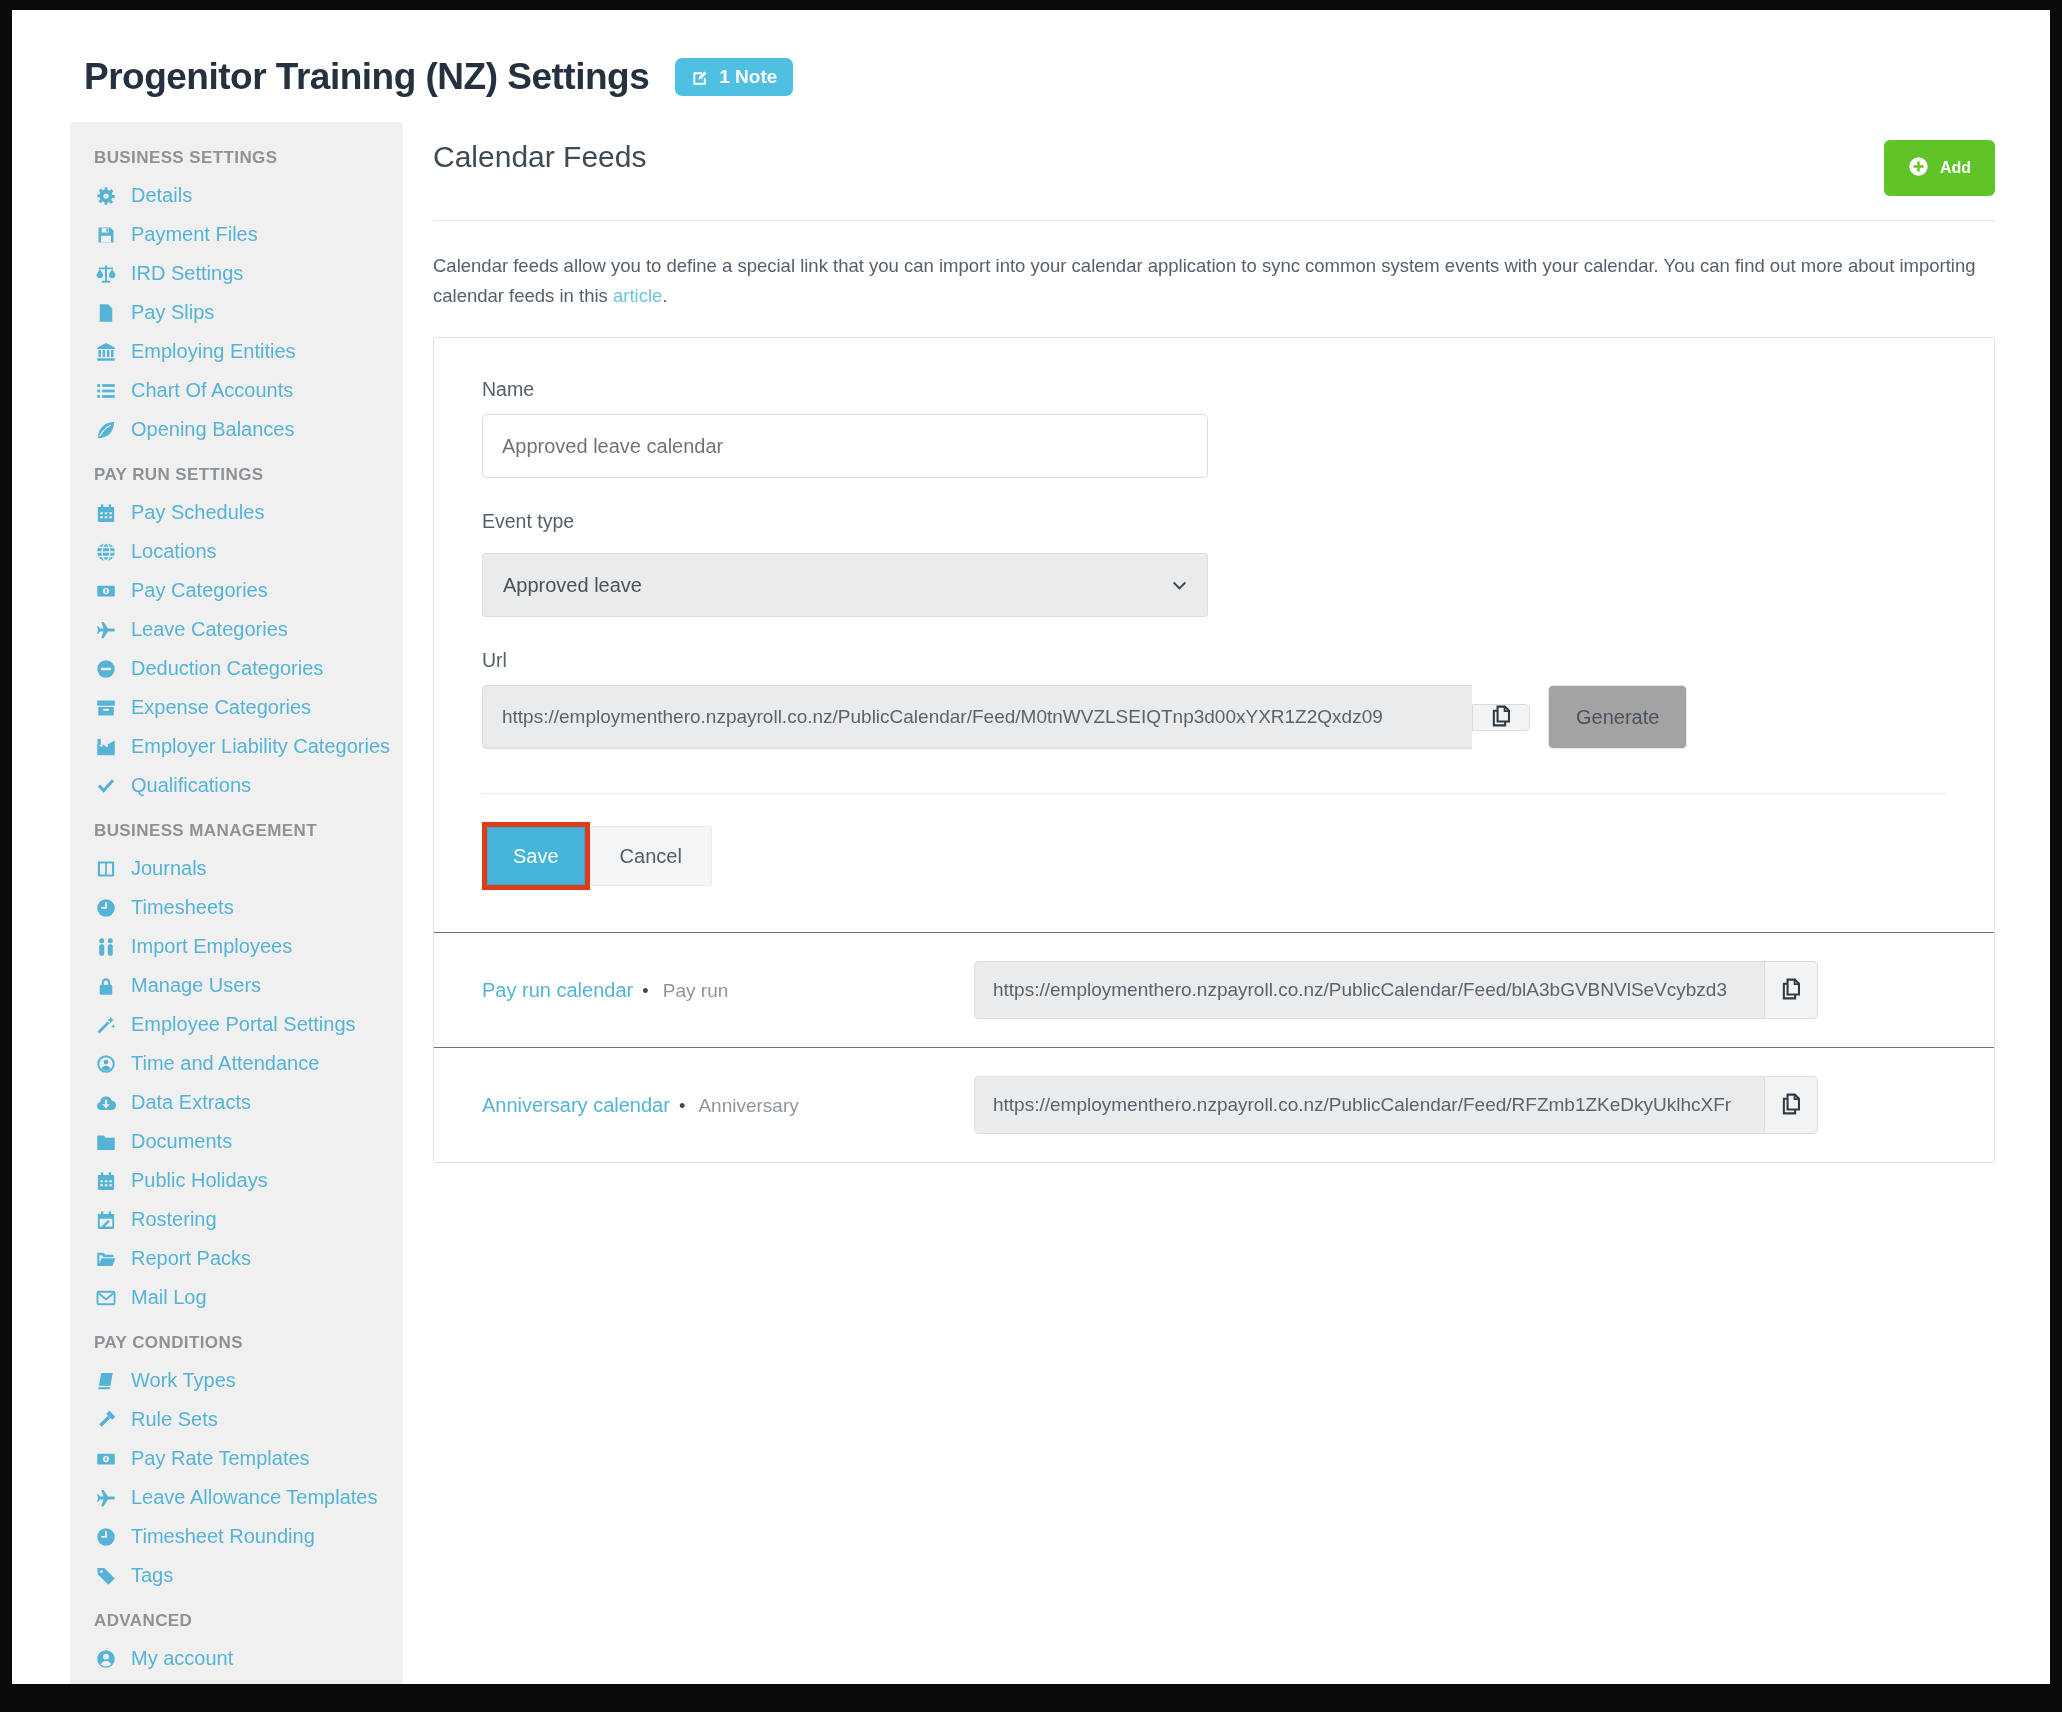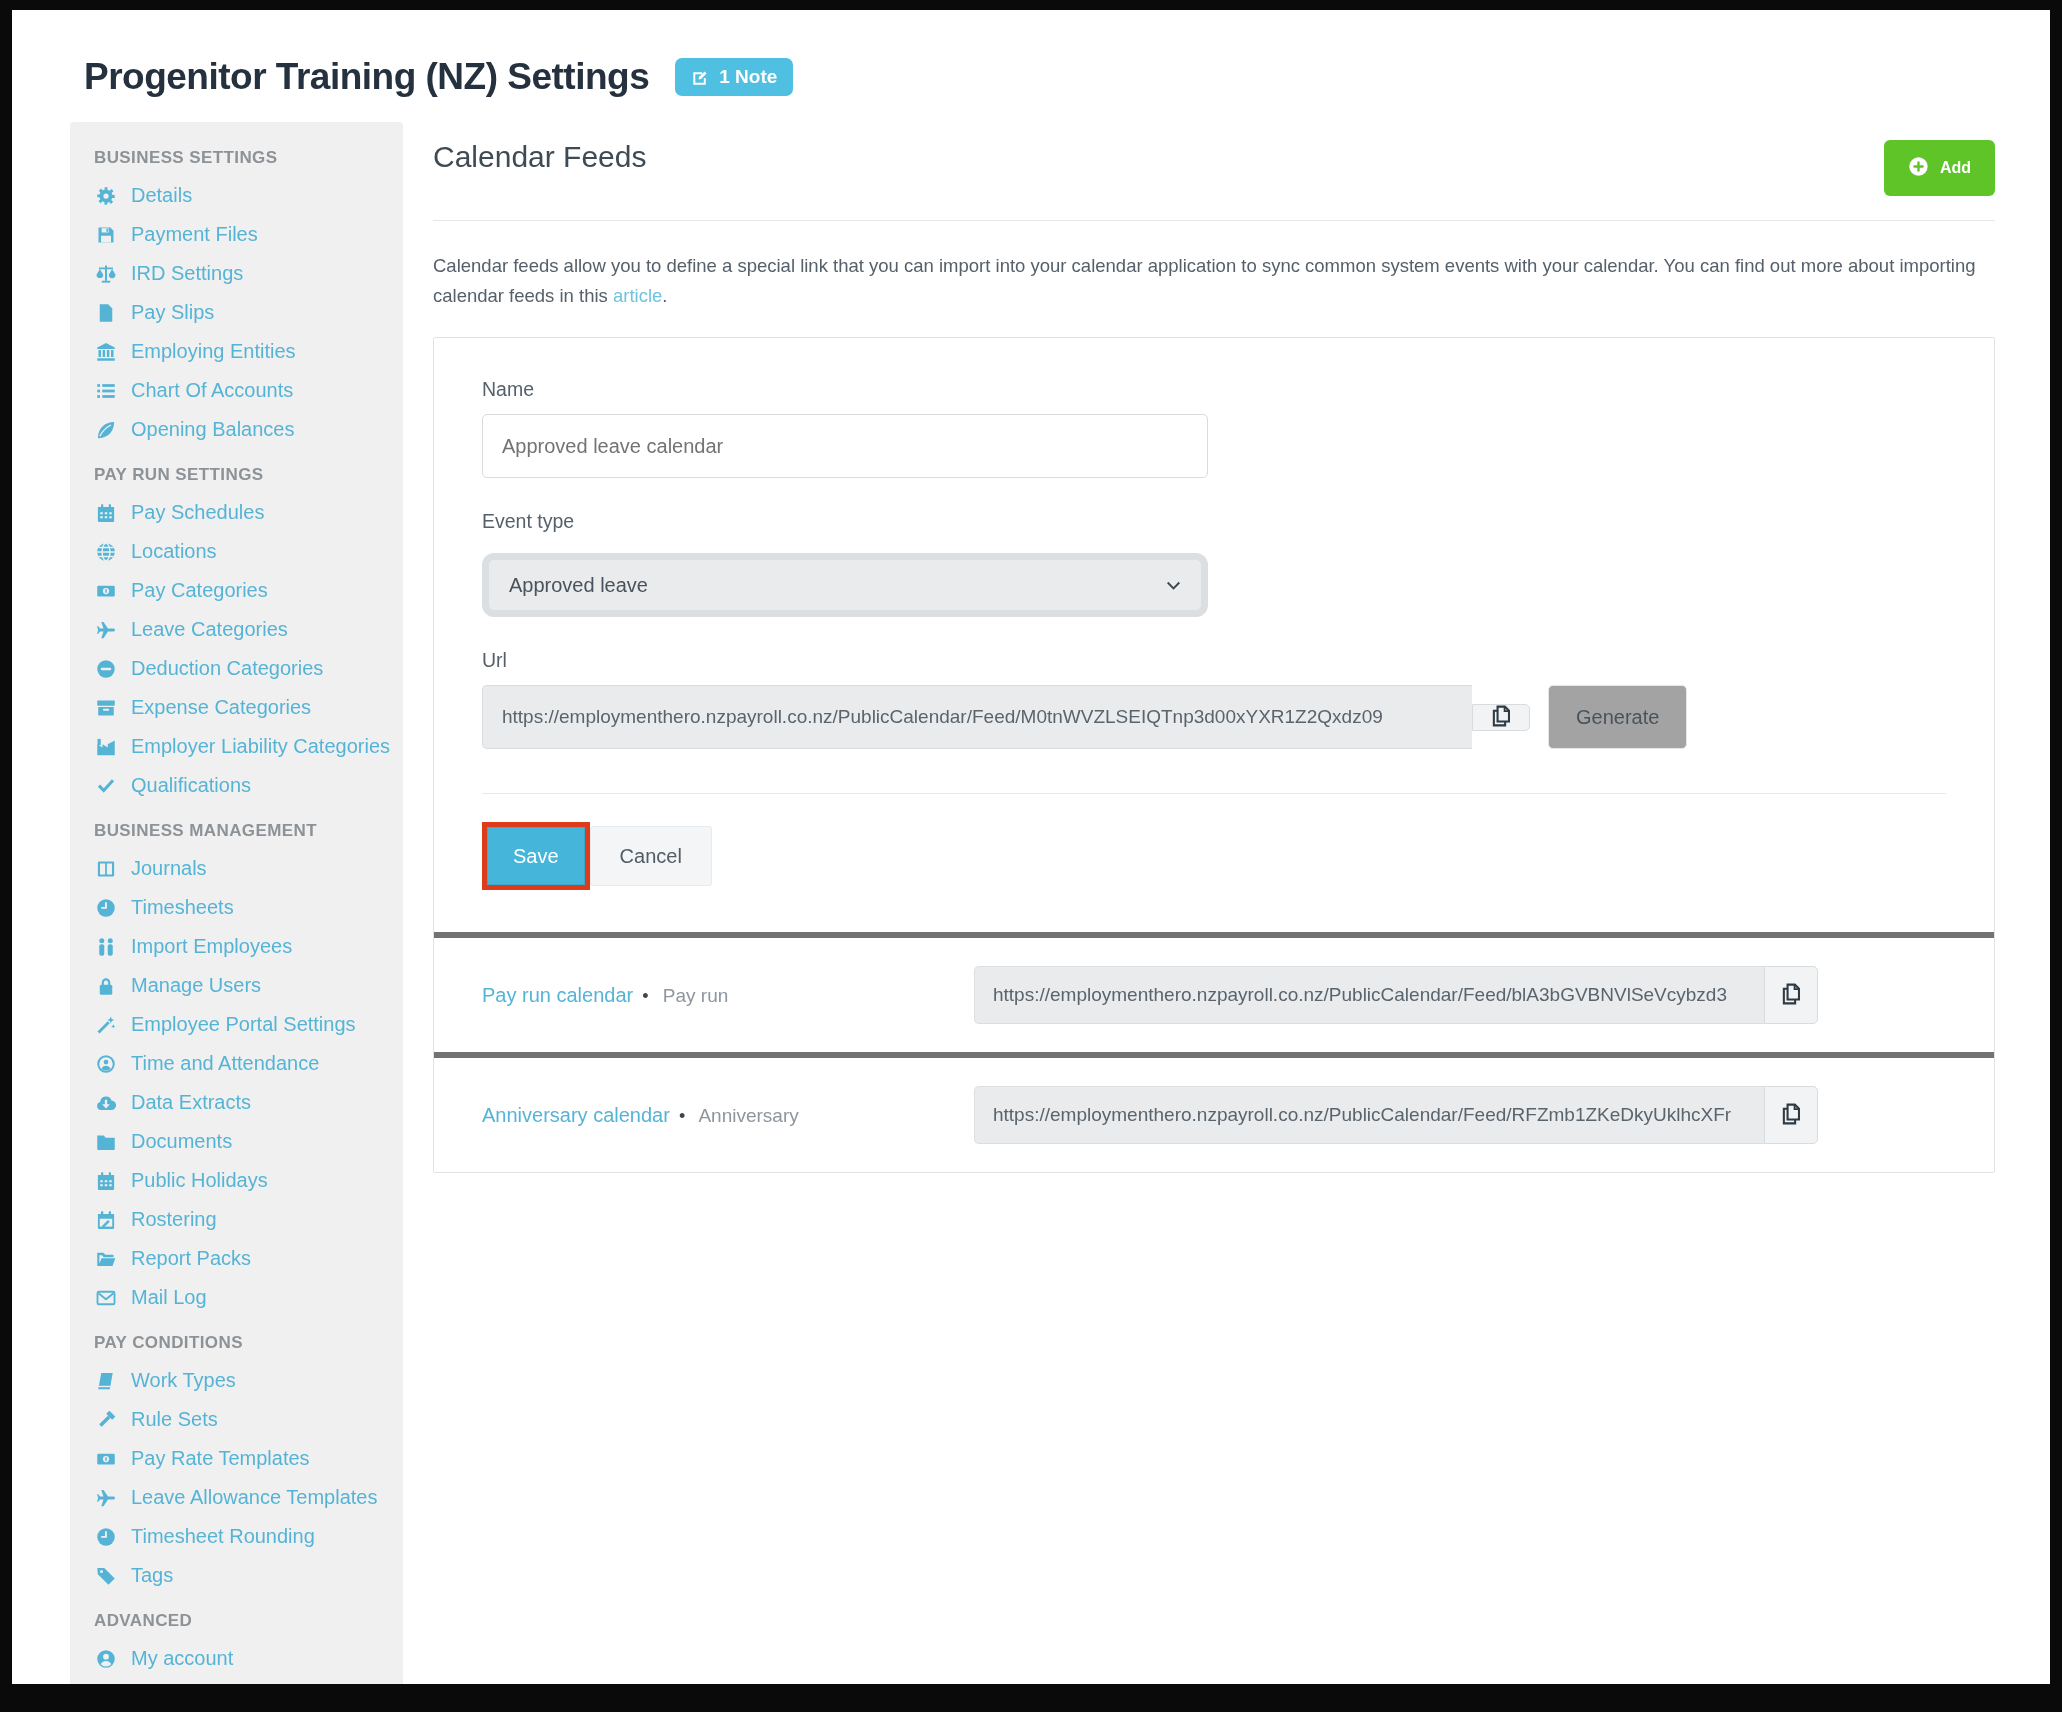--- a/index.html
+++ b/index.html
@@ -37,21 +37,21 @@
   .description a { color:#6ec3de; text-decoration:none; cursor:pointer; }
 
   
   .card { margin-top:27px; border:1px solid #e0e4e7; border-radius:2px; background:#fff; }
   .form-section { padding:40px 48px 0; }
   .field { margin-bottom:32px; }
   .field-label { display:block; font-size:19.5px; color:#55606a; margin-bottom:13px; }
   .text-input { width:726px; height:64px; border:1px solid #d8dcdf; border-radius:5px; padding:0 19px;
     font-size:20px; color:#737373; font-family:"Liberation Sans",sans-serif; background:#fff; outline:none; }
   .select { width:726px; height:64px; display:flex; align-items:center; justify-content:space-between;
-    padding:0 20px; border:7px solid #a16207; border-radius:12px; font-size:20px; color:#49535d;
+    padding:0 20px; border:1px solid #a16207; border-radius:3px; font-size:20px; color:#49535d;
     background:#fff; cursor:pointer;margin-top:20px; }
   .select.disabled { background:#e9ebed; border-color:#dcdfe2; }
   .select .chev { color:#3c464f; display:flex; }
 
   .url-group { display:flex; align-items:center; }
   .url-input { width:990px; height:64px; background:#e9ebed; border:1px solid #d8dcdf; border-right:none;
     border-radius:5px 0 0 5px; padding:0 19px; font-size:19px; color:#5a646d;
     font-family:"Liberation Sans",sans-serif; outline:none; }
   .copy-btn { width:58px; border:1px solid #d8dcdf; background:#f1f3f4; border-radius:0 5px 5px 0;
     display:flex; align-items:center; justify-content:center; color:#2e3a44; cursor:pointer; }
@@ -59,21 +59,21 @@
     padding:0 27px; height:64px; font-size:20px; color:#49535d; cursor:pointer; font-family:"Liberation Sans",sans-serif; }
 
   .form-divider { border:none; border-top:1px solid #e7eaec; margin:44px 48px 0; }
   .actions { padding:28px 48px 42px; display:flex; align-items:center; }
   .save-wrap { border:5px solid var(--highlight,#dd3b1a); display:inline-block; line-height:0; }
   .save-btn { background:var(--blue,#45b6d9); color:#fff; border:1px solid #3aa9cc; font-size:20px;
     height:58px; padding:0 25px; cursor:pointer; font-family:"Liberation Sans",sans-serif; }
   .cancel-btn { background:#f3f5f6; color:#525d66; border:1px solid #e8ebed; border-radius:3px;
     font-size:20px; height:60px; padding:0 29px; cursor:pointer; font-family:"Liberation Sans",sans-serif; }
 
-  .feed-row { border-top:6px solid #737373; display:flex; align-items:center; justify-content:space-between;
+  .feed-row { border-top:1px solid #737373; display:flex; align-items:center; justify-content:space-between;
     padding:28px 48px; }
   .feed-left { font-size:20px; padding-left:0; white-space:nowrap; }
   .feed-name { color:var(--accent,#55b4d6); cursor:pointer; }
   .feed-dot { color:#3c464f; margin:0 9px; font-size:18px; }
   .feed-type { color:#8d969e; font-size:19px; }
   .feed-right { display:flex; align-items:stretch; margin-right:128px; }
   .feed-url { width:790px; height:58px; background:#e9ebed; border:1px solid #dcdfe2; border-right:none;
     border-radius:5px 0 0 5px; padding:0 18px; font-size:19px; color:#5a646d;
     font-family:"Liberation Sans",sans-serif; outline:none; }
   .feed-right .copy-btn { height:58px; width:54px; }

